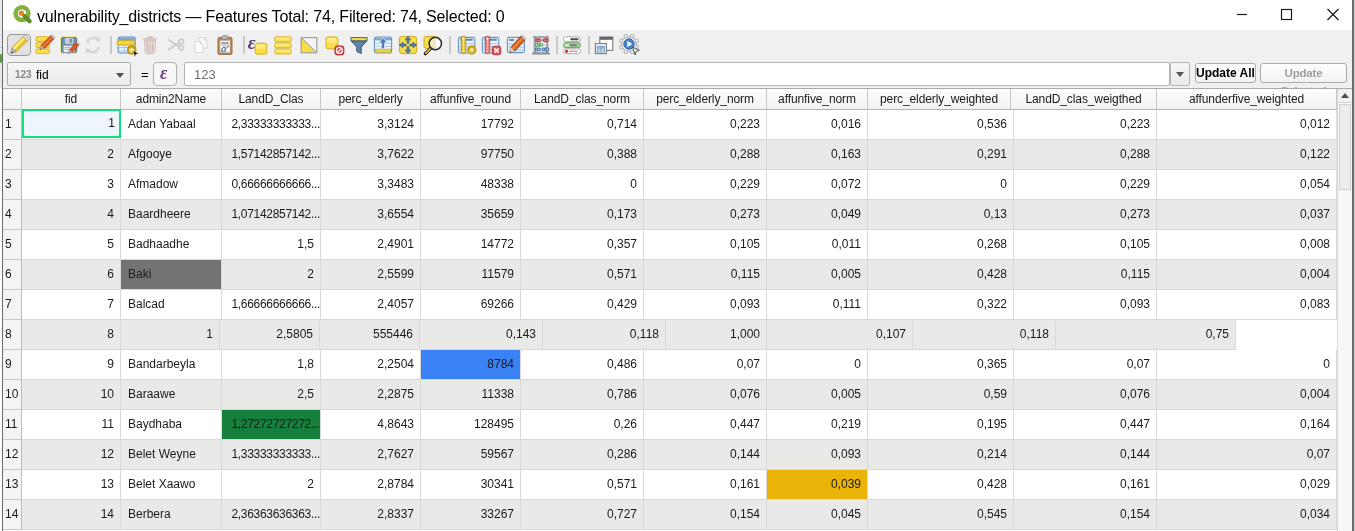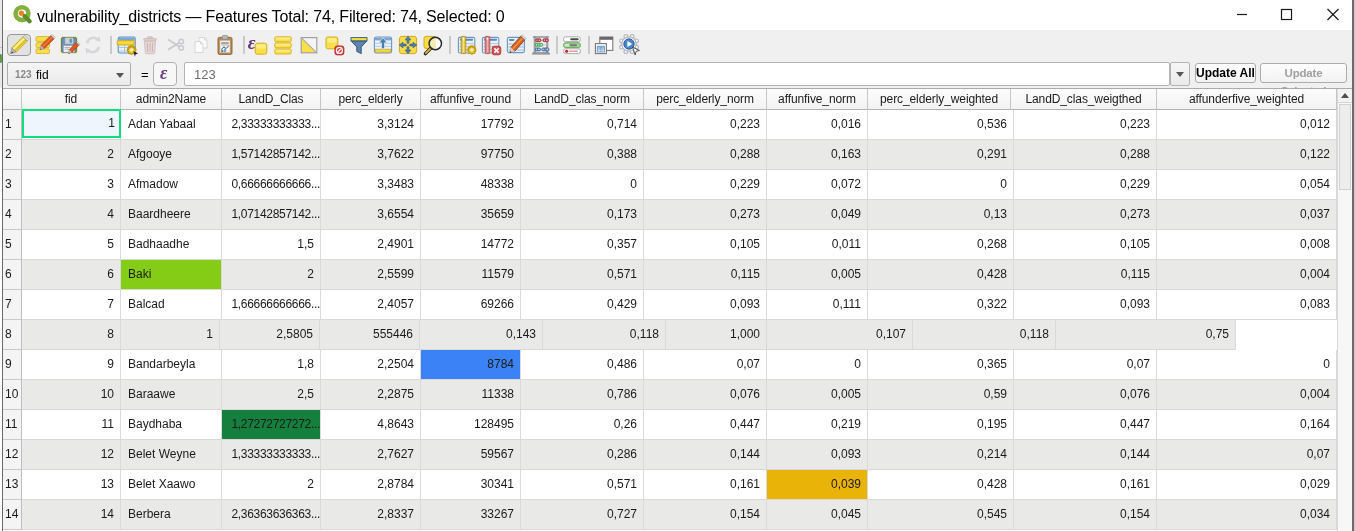--- a/index.html
+++ b/index.html
@@ -419,21 +419,21 @@
           <div class="cnum" style="width:123px;background:#ffffff">0,357</div>
           <div class="cnum" style="width:123px;background:#ffffff">0,105</div>
           <div class="cnum" style="width:101px;background:#ffffff">0,011</div>
           <div class="cnum" style="width:146px;background:#ffffff">0,268</div>
           <div class="cnum" style="width:143px;background:#ffffff">0,105</div>
           <div class="cnum" style="width:180px;background:#ffffff">0,008</div>
         </div>
         <div class="row">
           <div class="rn" style="width:19px">6</div>
           <div class="cnum" style="width:99px;background:#e9e9e7">6</div>
-          <div class="cname" style="width:101px;background:#84cc16">Baki</div>
+          <div class="cname" style="width:101px;background:#737373">Baki</div>
           <div class="cnum" style="width:99px;background:#e9e9e7">2</div>
           <div class="cnum" style="width:100px;background:#e9e9e7">2,5599</div>
           <div class="cnum" style="width:100px;background:#e9e9e7">11579</div>
           <div class="cnum" style="width:123px;background:#e9e9e7">0,571</div>
           <div class="cnum" style="width:123px;background:#e9e9e7">0,115</div>
           <div class="cnum" style="width:101px;background:#e9e9e7">0,005</div>
           <div class="cnum" style="width:146px;background:#e9e9e7">0,428</div>
           <div class="cnum" style="width:143px;background:#e9e9e7">0,115</div>
           <div class="cnum" style="width:180px;background:#e9e9e7">0,004</div>
         </div>

